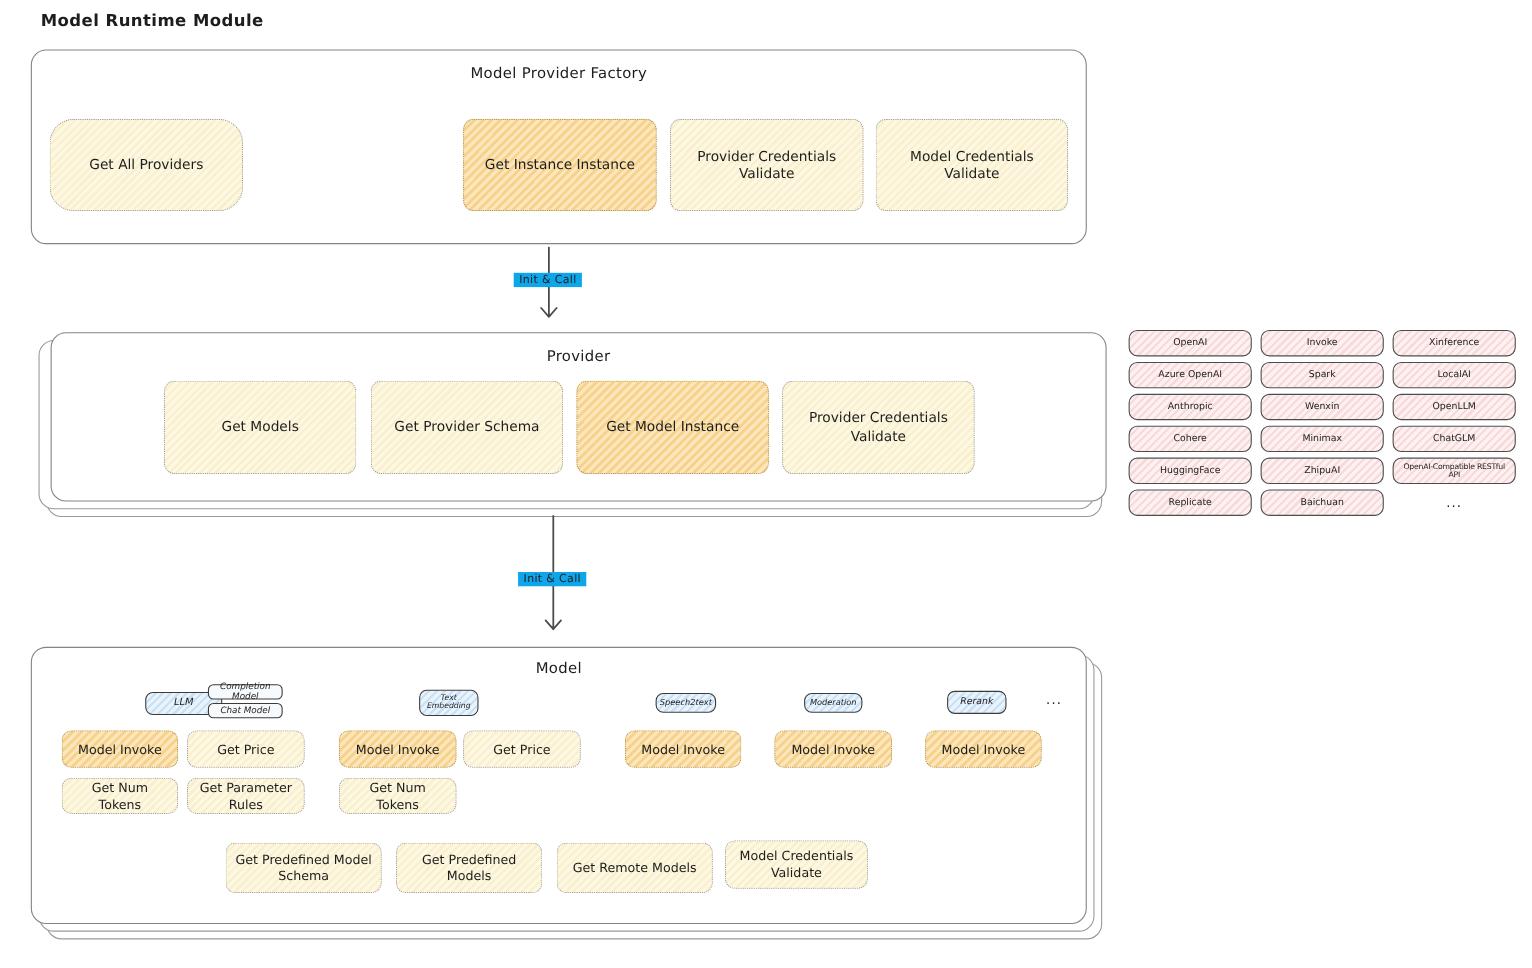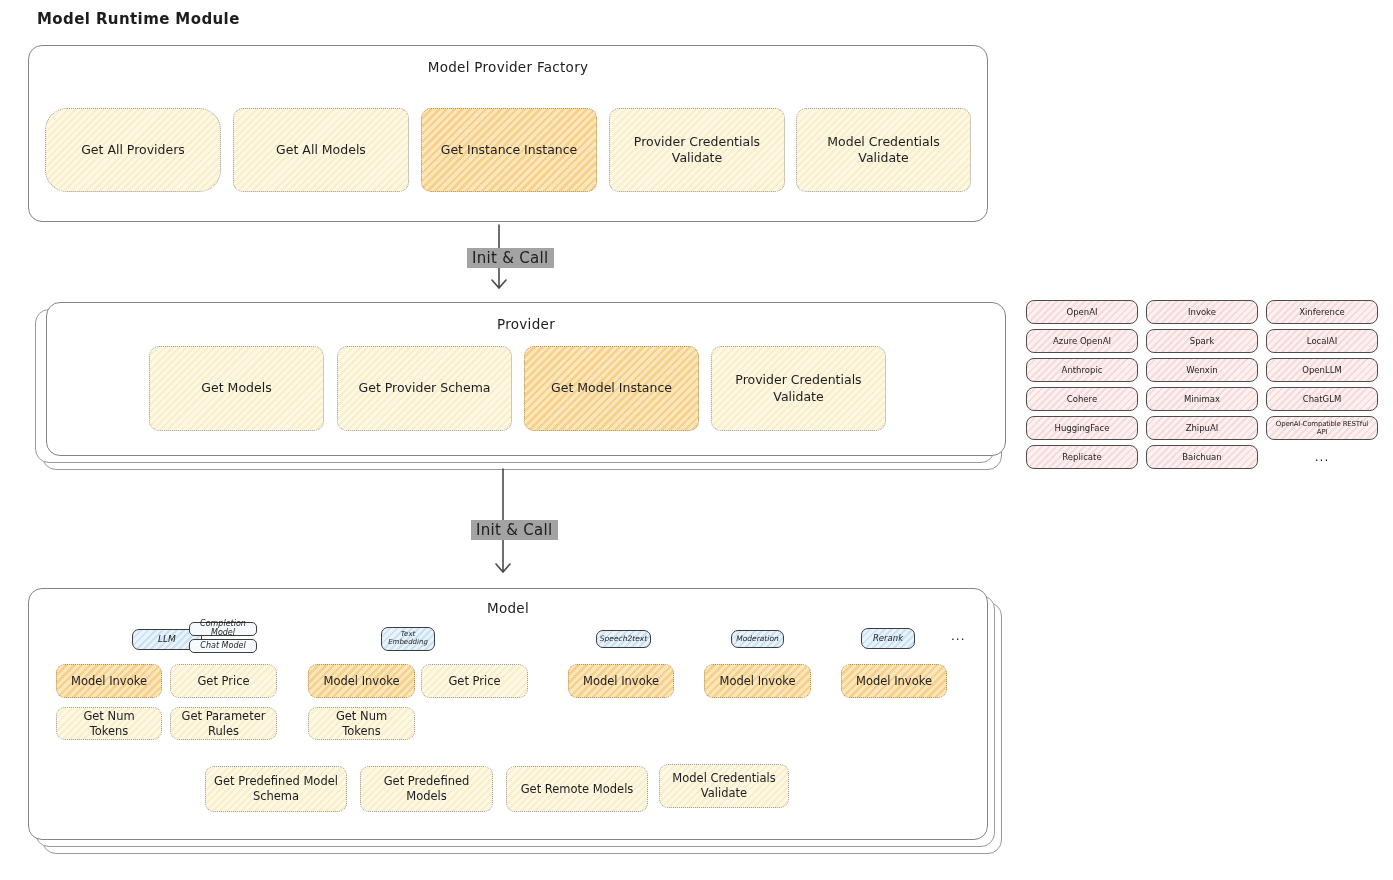--- a/index.html
+++ b/index.html
@@ -32,33 +32,32 @@
 
   
   .chip{position:absolute;display:flex;align-items:center;justify-content:center;text-align:center;
         box-sizing:border-box;border:1.3px solid #3c3c3c;border-radius:7px;font-size:8.5px;line-height:1.1;
         background:repeating-linear-gradient(135deg,rgba(125,175,228,.28) 0 2px,rgba(0,0,0,0) 2px 5px),#e8f3fc;font-style:italic;}
   .chip.plain{background:#f6fafd;border-radius:5px;font-size:8px;}
   .chips-more{position:absolute;font-size:12px;letter-spacing:1px;}
 
   
   .arrow{position:absolute;z-index:3;}
-  .arrow-label{position:absolute;z-index:4;background:#a3a3a3;font-size:15px;padding:1px 5px;letter-spacing:.3px;}
+  .arrow-label{position:absolute;z-index:4;background:#0ea5e9;font-size:10px;padding:1px 5px;letter-spacing:.3px;}
 </style>
 </head>
 <body>
 
 <div class="canvas">
 
   <div class="page-title">Model Runtime Module</div>
 
   <div class="box" style="left:28px;top:45px;width:958px;height:175px;">
     <div class="box-title">Model Provider Factory</div>
     <div class="btn" style="left:16px;top:62px;width:176px;height:84px;border-radius:22px;">Get All Providers</div>
-    <div class="btn" style="left:204px;top:62px;width:176px;height:84px;">Get All Models</div>
     <div class="btn hl" style="left:392px;top:62px;width:176px;height:84px;">Get Instance Instance</div>
     <div class="btn" style="left:580px;top:62px;width:176px;height:84px;">Provider Credentials Validate</div>
     <div class="btn" style="left:767px;top:62px;width:175px;height:84px;">Model Credentials Validate</div>
   </div>
 
   <svg class="arrow" style="left:488px;top:224px;" width="22" height="72" viewBox="0 0 22 72">
     <path d="M11 1 L11 64 M4 56 L11 64 L18 56" fill="none" stroke="#4a4a4a" stroke-width="1.6" stroke-linecap="round"></path>
   </svg>
   <div class="arrow-label" style="left:467px;top:248px;">Init &amp; Call</div>
 

